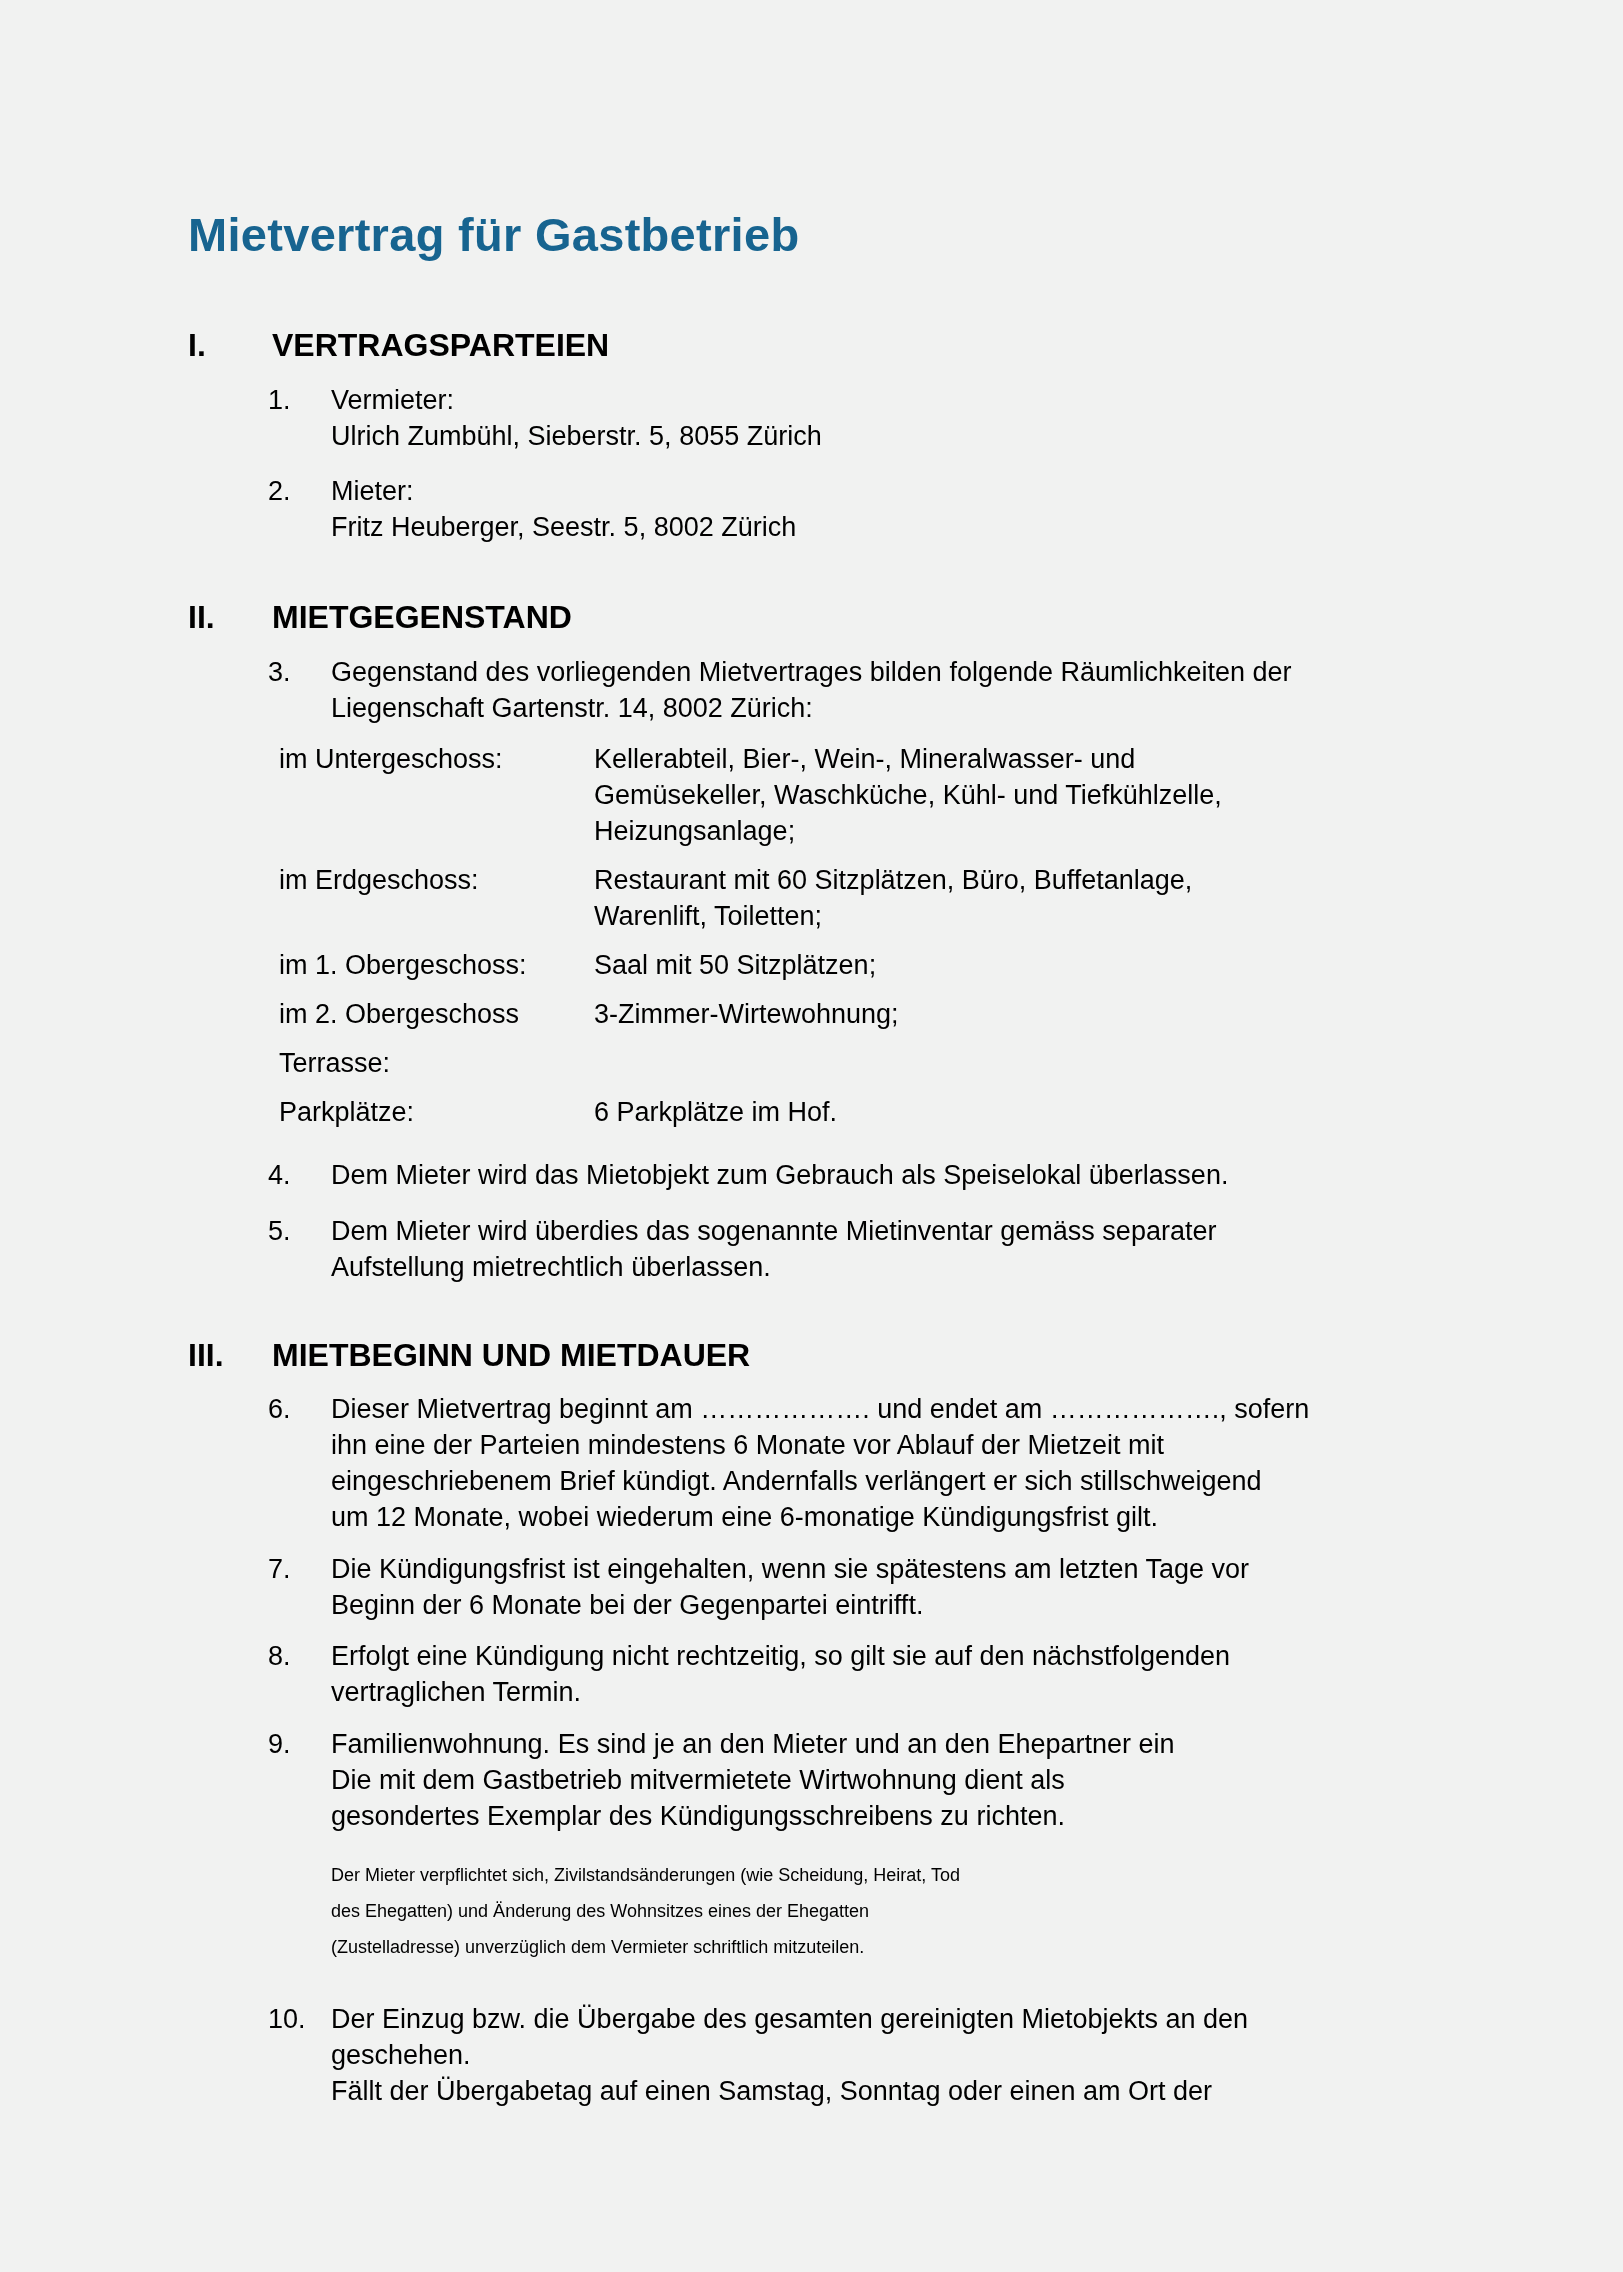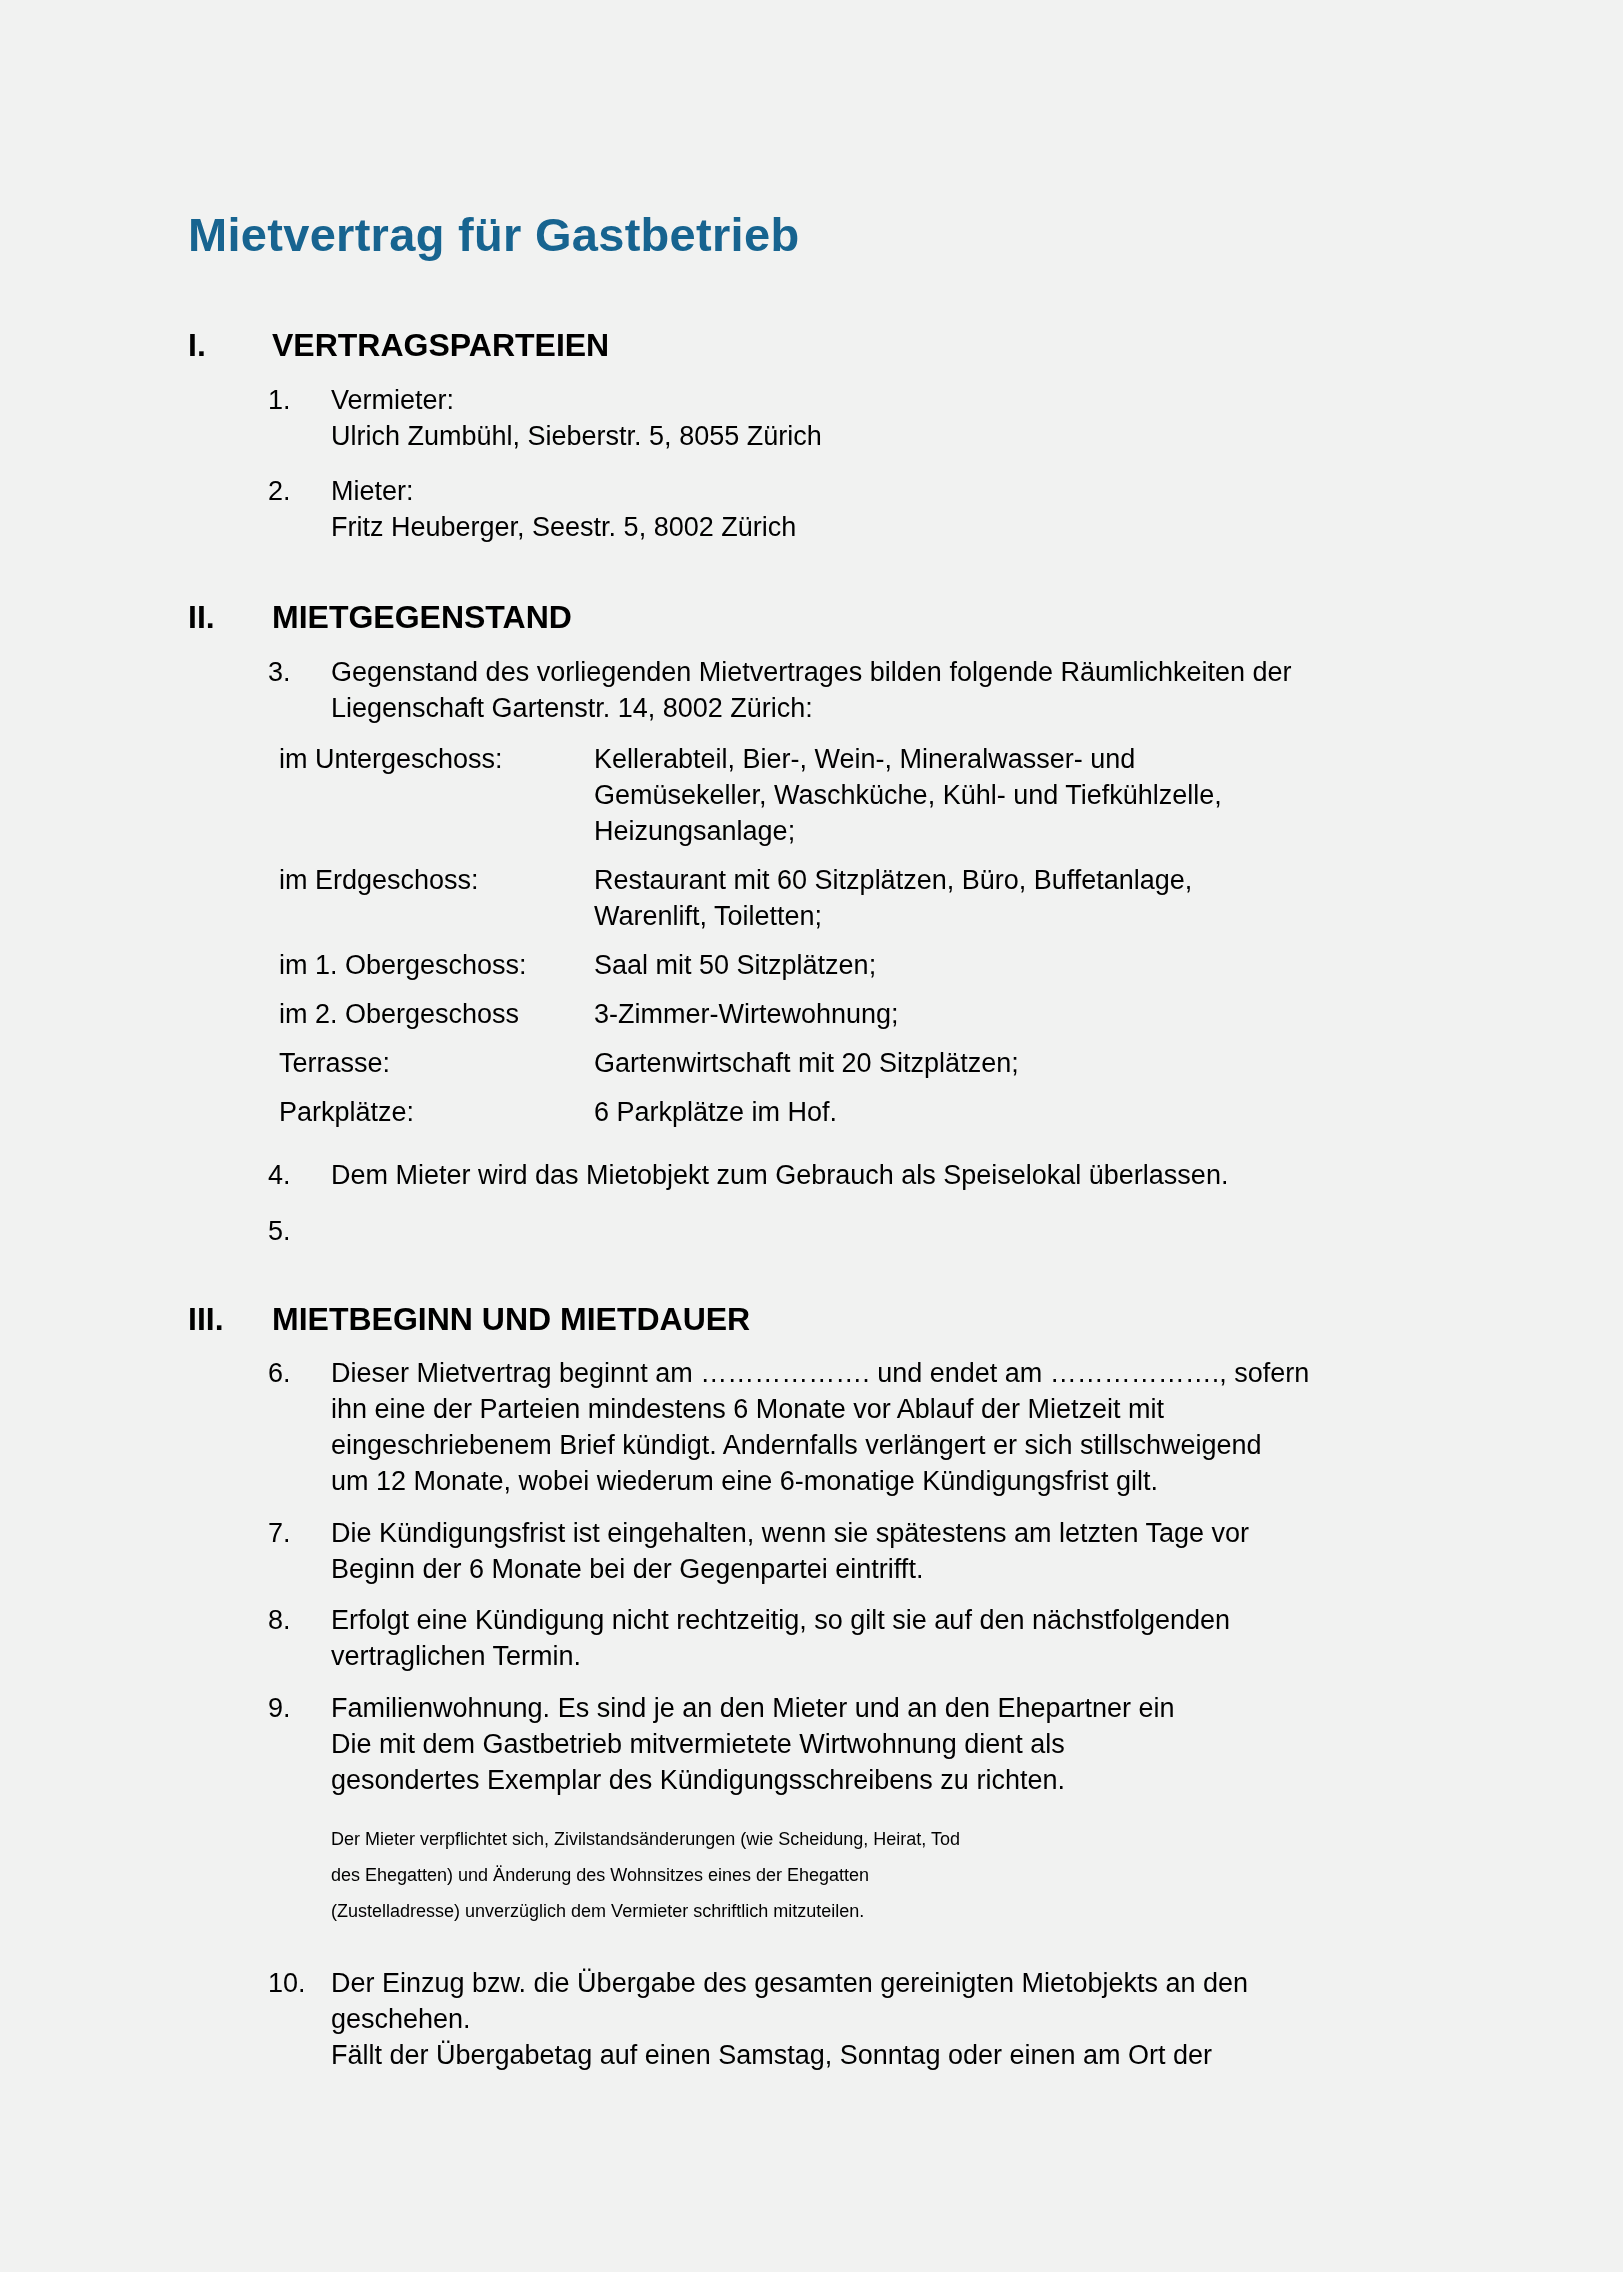--- a/index.html
+++ b/index.html
@@ -137,41 +137,42 @@
 
   <div class="sub">
     <span class="lb">im 2. Obergeschoss</span>
     <div class="val">
       <div>3-Zimmer-Wirtewohnung;</div>
     </div>
   </div>
 
   <div class="sub">
     <span class="lb">Terrasse:</span>
-    <div class="val">
-      <div>Gartenwirtschaft mit 20 Sitzplätzen;</div>
-    </div>
   </div>
 
   <div class="sub last">
     <span class="lb">Parkplätze:</span>
     <div class="val">
       <div>6 Parkplätze im Hof.</div>
     </div>
   </div>
 
   <div class="item mt42">
     <span class="no">4.</span>
     <div class="tx">
       <div>Dem Mieter wird das Mietobjekt zum Gebrauch als Speiselokal überlassen.</div>
     </div>
   </div>
 
   <div class="item mb0">
     <span class="no">5.</span>
+    <div class="tx">
+      <div>Dem Mieter wird überdies das sogenannte Mietinventar gemäss separater</div>
+      <div>Aufstellung mietrechtlich überlassen.</div>
+    </div>
   </div>
 
   <div class="sec sec3 gap-before">
     <span class="rn">III.</span>
     <span class="st">MIETBEGINN UND MIETDAUER</span>
   </div>
 
   <div class="item mb24">
     <span class="no">6.</span>
     <div class="tx">

